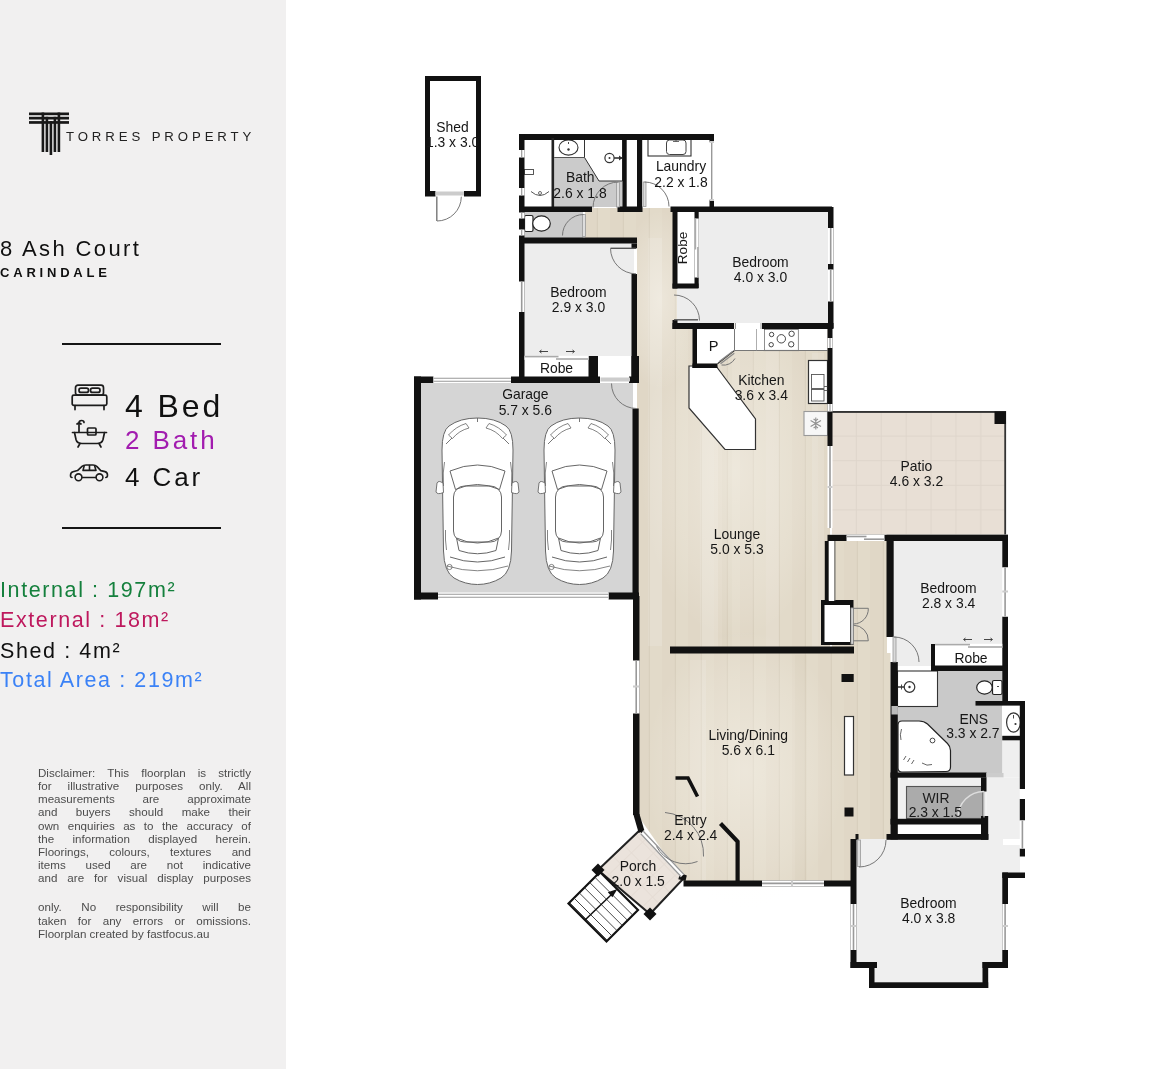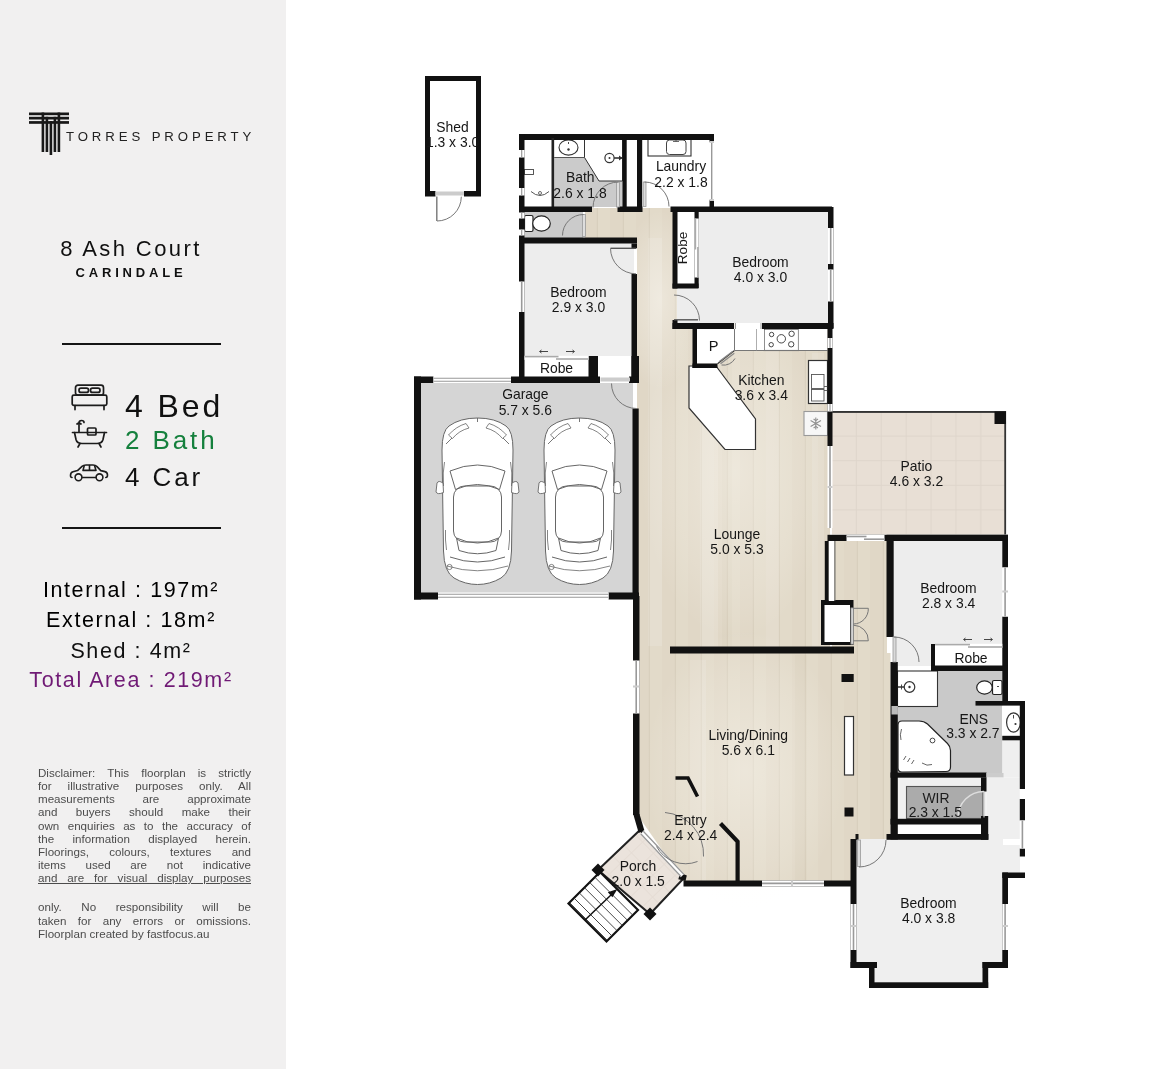--- a/index.html
+++ b/index.html
@@ -1,19 +1,19 @@
 <!DOCTYPE html>
 <html><head>
 <meta charset="utf-8">
 <style>
   html,body{margin:0;padding:0;background:#fff;}
   body{width:1151px;height:1069px;position:relative;overflow:hidden;font-family:"Liberation Sans",sans-serif;}
   .abs{position:absolute;}
   .side{left:0;top:0;width:286px;height:1069px;background:#f1f0f0;}
-  .ctr{width:262px;text-align:center;}
+  .ctr{width:262px;text-align:left;}
 </style>
 </head>
 <body>
 
 <div class="abs side"></div>
 
 <svg class="abs" style="left:28px;top:111px;" width="232" height="44" viewBox="0 0 232 44">
   <g fill="#181818">
     <rect x="1" y="1.5" width="40" height="2.7"></rect>
     <rect x="1" y="5.8" width="40" height="2.7"></rect>
@@ -45,53 +45,53 @@
 
 <svg class="abs" style="left:71px;top:419px;" width="37" height="30" viewBox="0 0 37 30" fill="none" stroke="#1c1c1c" stroke-width="1.7" stroke-linecap="round" stroke-linejoin="round">
   <path d="M8 13 L8 4 Q8 1.5 10.5 1.5 Q13 1.5 13 3.5"></path>
   <path d="M6 5 Q8 3.4 10 5"></path>
   <path d="M1.5 13.5 L35.5 13.5"></path>
   <path d="M3.5 13.5 L5 20.5 Q6 24.5 11 24.5 L26 24.5 Q31 24.5 32 20.5 L33.5 13.5"></path>
   <rect x="16.5" y="9" width="8.5" height="7" rx="1"></rect>
   <path d="M9 24.5 L7 28 M28 24.5 L30 28"></path>
 </svg>
 
-<div class="abs" style="left:125px;top:424.5px;font-size:26px;letter-spacing:2.9px;color:#15803d;">2 Bath</div>
+<div class="abs" style="left:125px;top:424.5px;font-size:26px;letter-spacing:2.9px;color:#a21caf;">2 Bath</div>
 
 <svg class="abs" style="left:69px;top:459px;" width="40" height="25" viewBox="0 0 40 25" fill="none" stroke="#1c1c1c" stroke-width="1.6" stroke-linecap="round" stroke-linejoin="round">
   <path d="M3 18.5 Q1.5 18.5 1.5 16.5 Q1.5 13.5 4 12.8 L8.5 11.6 L13 7.4 Q14.5 6 17 6 L24 6 Q26.5 6 28 7.6 L31.8 11.6 L36 12.6 Q38.5 13.2 38.5 16 Q38.5 18.5 36.8 18.5"></path>
   <path d="M15.2 6.8 L14 11.4 L27 11.4 L25.6 6.8"></path>
   <path d="M20.5 6.5 L20.5 11.2"></path>
   <circle cx="9.5" cy="18.3" r="3.4"></circle>
   <circle cx="30.5" cy="18.3" r="3.4"></circle>
   <path d="M13.5 18.5 L26.5 18.5"></path>
 </svg>
 
 <div class="abs" style="left:125px;top:461.5px;font-size:26px;letter-spacing:2.9px;color:#101010;">4 Car</div>
 
 <div class="abs" style="left:62px;top:527px;width:159px;height:2.4px;background:#151515;"></div>
 
-<div class="abs ctr" style="top:578px;font-size:21.5px;letter-spacing:1.6px;color:#000000;">Internal : 197m²</div>
-
-<div class="abs ctr" style="top:608px;font-size:21.5px;letter-spacing:1.6px;color:#000000;">External : 18m²</div>
+<div class="abs ctr" style="top:578px;font-size:21.5px;letter-spacing:1.6px;color:#15803d;">Internal : 197m²</div>
+
+<div class="abs ctr" style="top:608px;font-size:21.5px;letter-spacing:1.6px;color:#be185d;">External : 18m²</div>
 
 <div class="abs ctr" style="top:638.5px;font-size:21.5px;letter-spacing:1.6px;color:#101010;">Shed : 4m²</div>
 
-<div class="abs ctr" style="top:668px;font-size:21.5px;letter-spacing:1.6px;color:#701a75;">Total Area : 219m²</div>
+<div class="abs ctr" style="top:668px;font-size:21.5px;letter-spacing:1.6px;color:#3b82f6;">Total Area : 219m²</div>
 
 <div class="abs" style="left:38px;top:766px;width:213px;font-size:11.6px;line-height:13.15px;color:#4c4c4c;">
 <div style="text-align-last:justify;">Disclaimer: This floorplan is strictly</div>
 <div style="text-align-last:justify;">for illustrative purposes only. All</div>
 <div style="text-align-last:justify;">measurements are approximate</div>
 <div style="text-align-last:justify;">and buyers should make their</div>
 <div style="text-align-last:justify;">own enquiries as to the accuracy of</div>
 <div style="text-align-last:justify;text-align:center;">the information displayed herein.</div>
 <div style="text-align-last:justify;">Floorings, colours, textures and</div>
 <div style="text-align-last:justify;">items used are not indicative</div>
-<div style="text-align-last:justify;text-decoration:underline;">and are for visual display purposes</div>
+<div style="text-align-last:justify;">and are for visual display purposes</div>
 <div style="text-align-last:justify;margin-top:16px;">only. No responsibility will be</div>
 <div style="text-align-last:justify;">taken for any errors or omissions.</div>
 <div>Floorplan created by fastfocus.au</div>
 </div>
 
 <svg id="plan" class="abs" style="left:0;top:0;" width="1151" height="1069" viewBox="0 0 1151 1069" font-family="Liberation Sans">
 <defs>
   <radialGradient id="glow1" cx="50%" cy="50%" r="50%">
     <stop offset="0%" stop-color="#fffdf8" stop-opacity="0.40"></stop>
     <stop offset="70%" stop-color="#fffdf8" stop-opacity="0.15"></stop>

